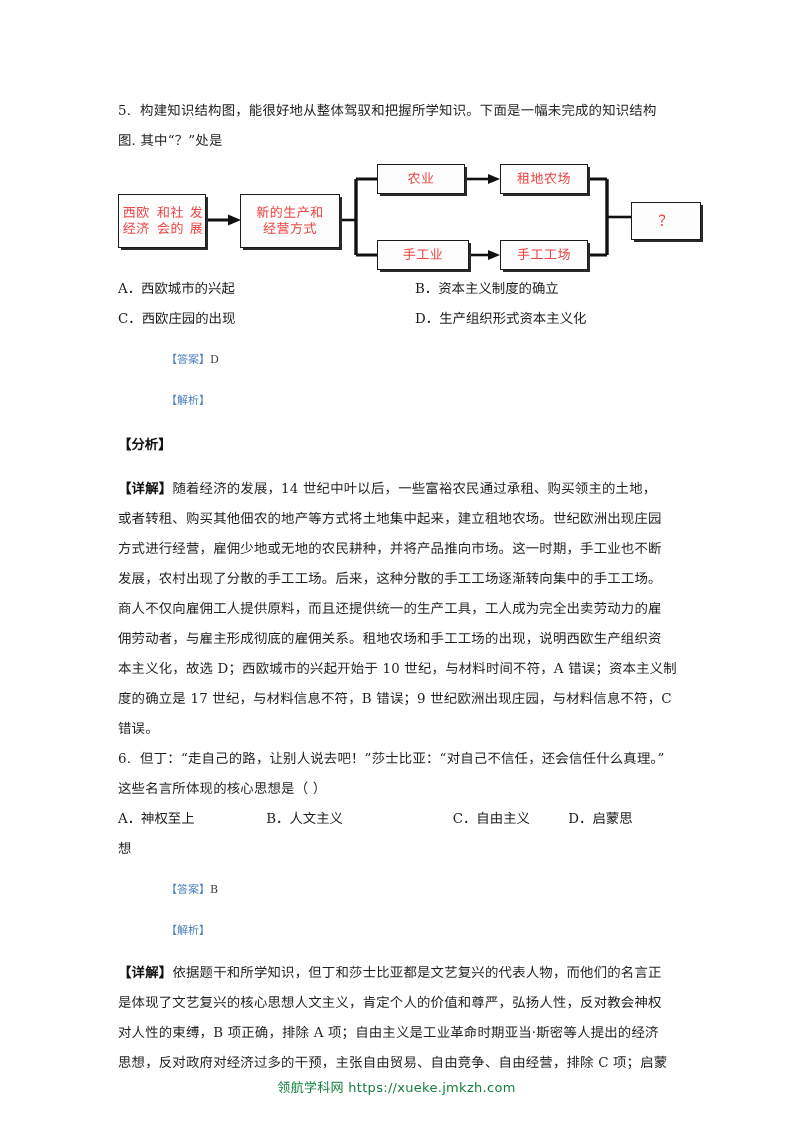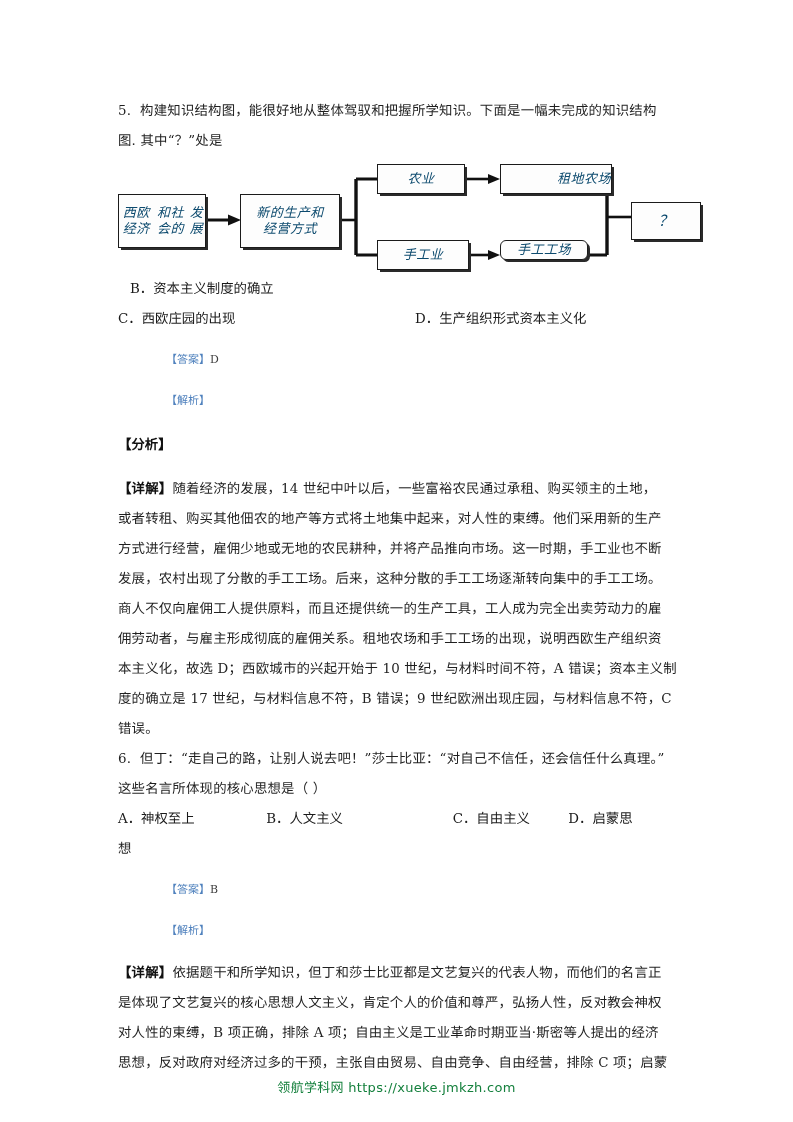--- a/index.html
+++ b/index.html
@@ -115,23 +115,22 @@
     border: 1.6px solid #1b1b1b;
     background: #fdfdfd;
     box-shadow: 2.5px 2.5px 0 -0.5px #2a2a2a;
     display: flex;
     align-items: center;
     justify-content: center;
     text-align: center;
     font-family: "DejaVu Sans", "Liberation Sans", sans-serif;
     font-size: 13px;
     line-height: 16px;
-    color: #0c4a6e;
+    color: #ef4444;
     letter-spacing: 0.5px;
-    font-style: italic;
   }
   .dg-box span { display: block; }
   .dg-q {
     font-family: "DejaVu Serif", "Liberation Serif", serif;
     font-size: 15px;
   }
 
   
   .footer {
     position: absolute;
@@ -196,53 +195,54 @@
       </div>
 
       <div class="dg-box" style="left:267px; top:2px; width:88px; height:30px;">
         <span>农业</span>
       </div>
 
       <div class="dg-box" style="left:267px; top:78px; width:92px; height:30px;justify-content:center;">
         <span>手工业</span>
       </div>
 
-      <div class="dg-box" style="left:390px; top:2px; width:112px; height:30px;justify-content:flex-end;">
+      <div class="dg-box" style="left:390px; top:2px; width:88px; height:30px;">
         <span>租地农场</span>
       </div>
 
-      <div class="dg-box" style="left:390px; top:78px; width:88px; height:20px;border-radius:6px;">
+      <div class="dg-box" style="left:390px; top:78px; width:88px; height:30px;">
         <span>手工工场</span>
       </div>
 
       <div class="dg-box" style="left:521px; top:40px; width:70px; height:38px;">
         <span class="dg-q">？</span>
       </div>
     </div>
 
     <div class="opts2">
+      <div class="opt first">A．西欧城市的兴起</div>
       <div class="opt second">B．资本主义制度的确立</div>
     </div>
     <div class="opts2">
       <div class="opt first">C．西欧庄园的出现</div>
       <div class="opt second">D．生产组织形式资本主义化</div>
     </div>
 
     <p class="tag-blue">
       <span class="mark">【答案】</span><span class="ans-letter">D</span>
     </p>
 
     <p class="tag-blue">【解析】</p>
 
     <p class="tag-black">【分析】</p>
 
     <p class="para">
       <span class="detail-head">【详解】</span><span>随着经济的发展，14 世纪中叶以后，一些富裕农民通过承租、购买领主的土地，</span>
     </p>
-    <p class="para">或者转租、购买其他佃农的地产等方式将土地集中起来，对人性的束缚。他们采用新的生产</p>
+    <p class="para">或者转租、购买其他佃农的地产等方式将土地集中起来，建立租地农场。世纪欧洲出现庄园</p>
     <p class="para">方式进行经营，雇佣少地或无地的农民耕种，并将产品推向市场。这一时期，手工业也不断</p>
     <p class="para">发展，农村出现了分散的手工工场。后来，这种分散的手工工场逐渐转向集中的手工工场。</p>
     <p class="para">商人不仅向雇佣工人提供原料，而且还提供统一的生产工具，工人成为完全出卖劳动力的雇</p>
     <p class="para">佣劳动者，与雇主形成彻底的雇佣关系。租地农场和手工工场的出现，说明西欧生产组织资</p>
     <p class="para">本主义化，故选 D；西欧城市的兴起开始于 10 世纪，与材料时间不符，A 错误；资本主义制</p>
     <p class="para">度的确立是 17 世纪，与材料信息不符，B 错误；9 世纪欧洲出现庄园，与材料信息不符，C</p>
     <p class="para">错误。</p>
   </div>
 
   <div>

